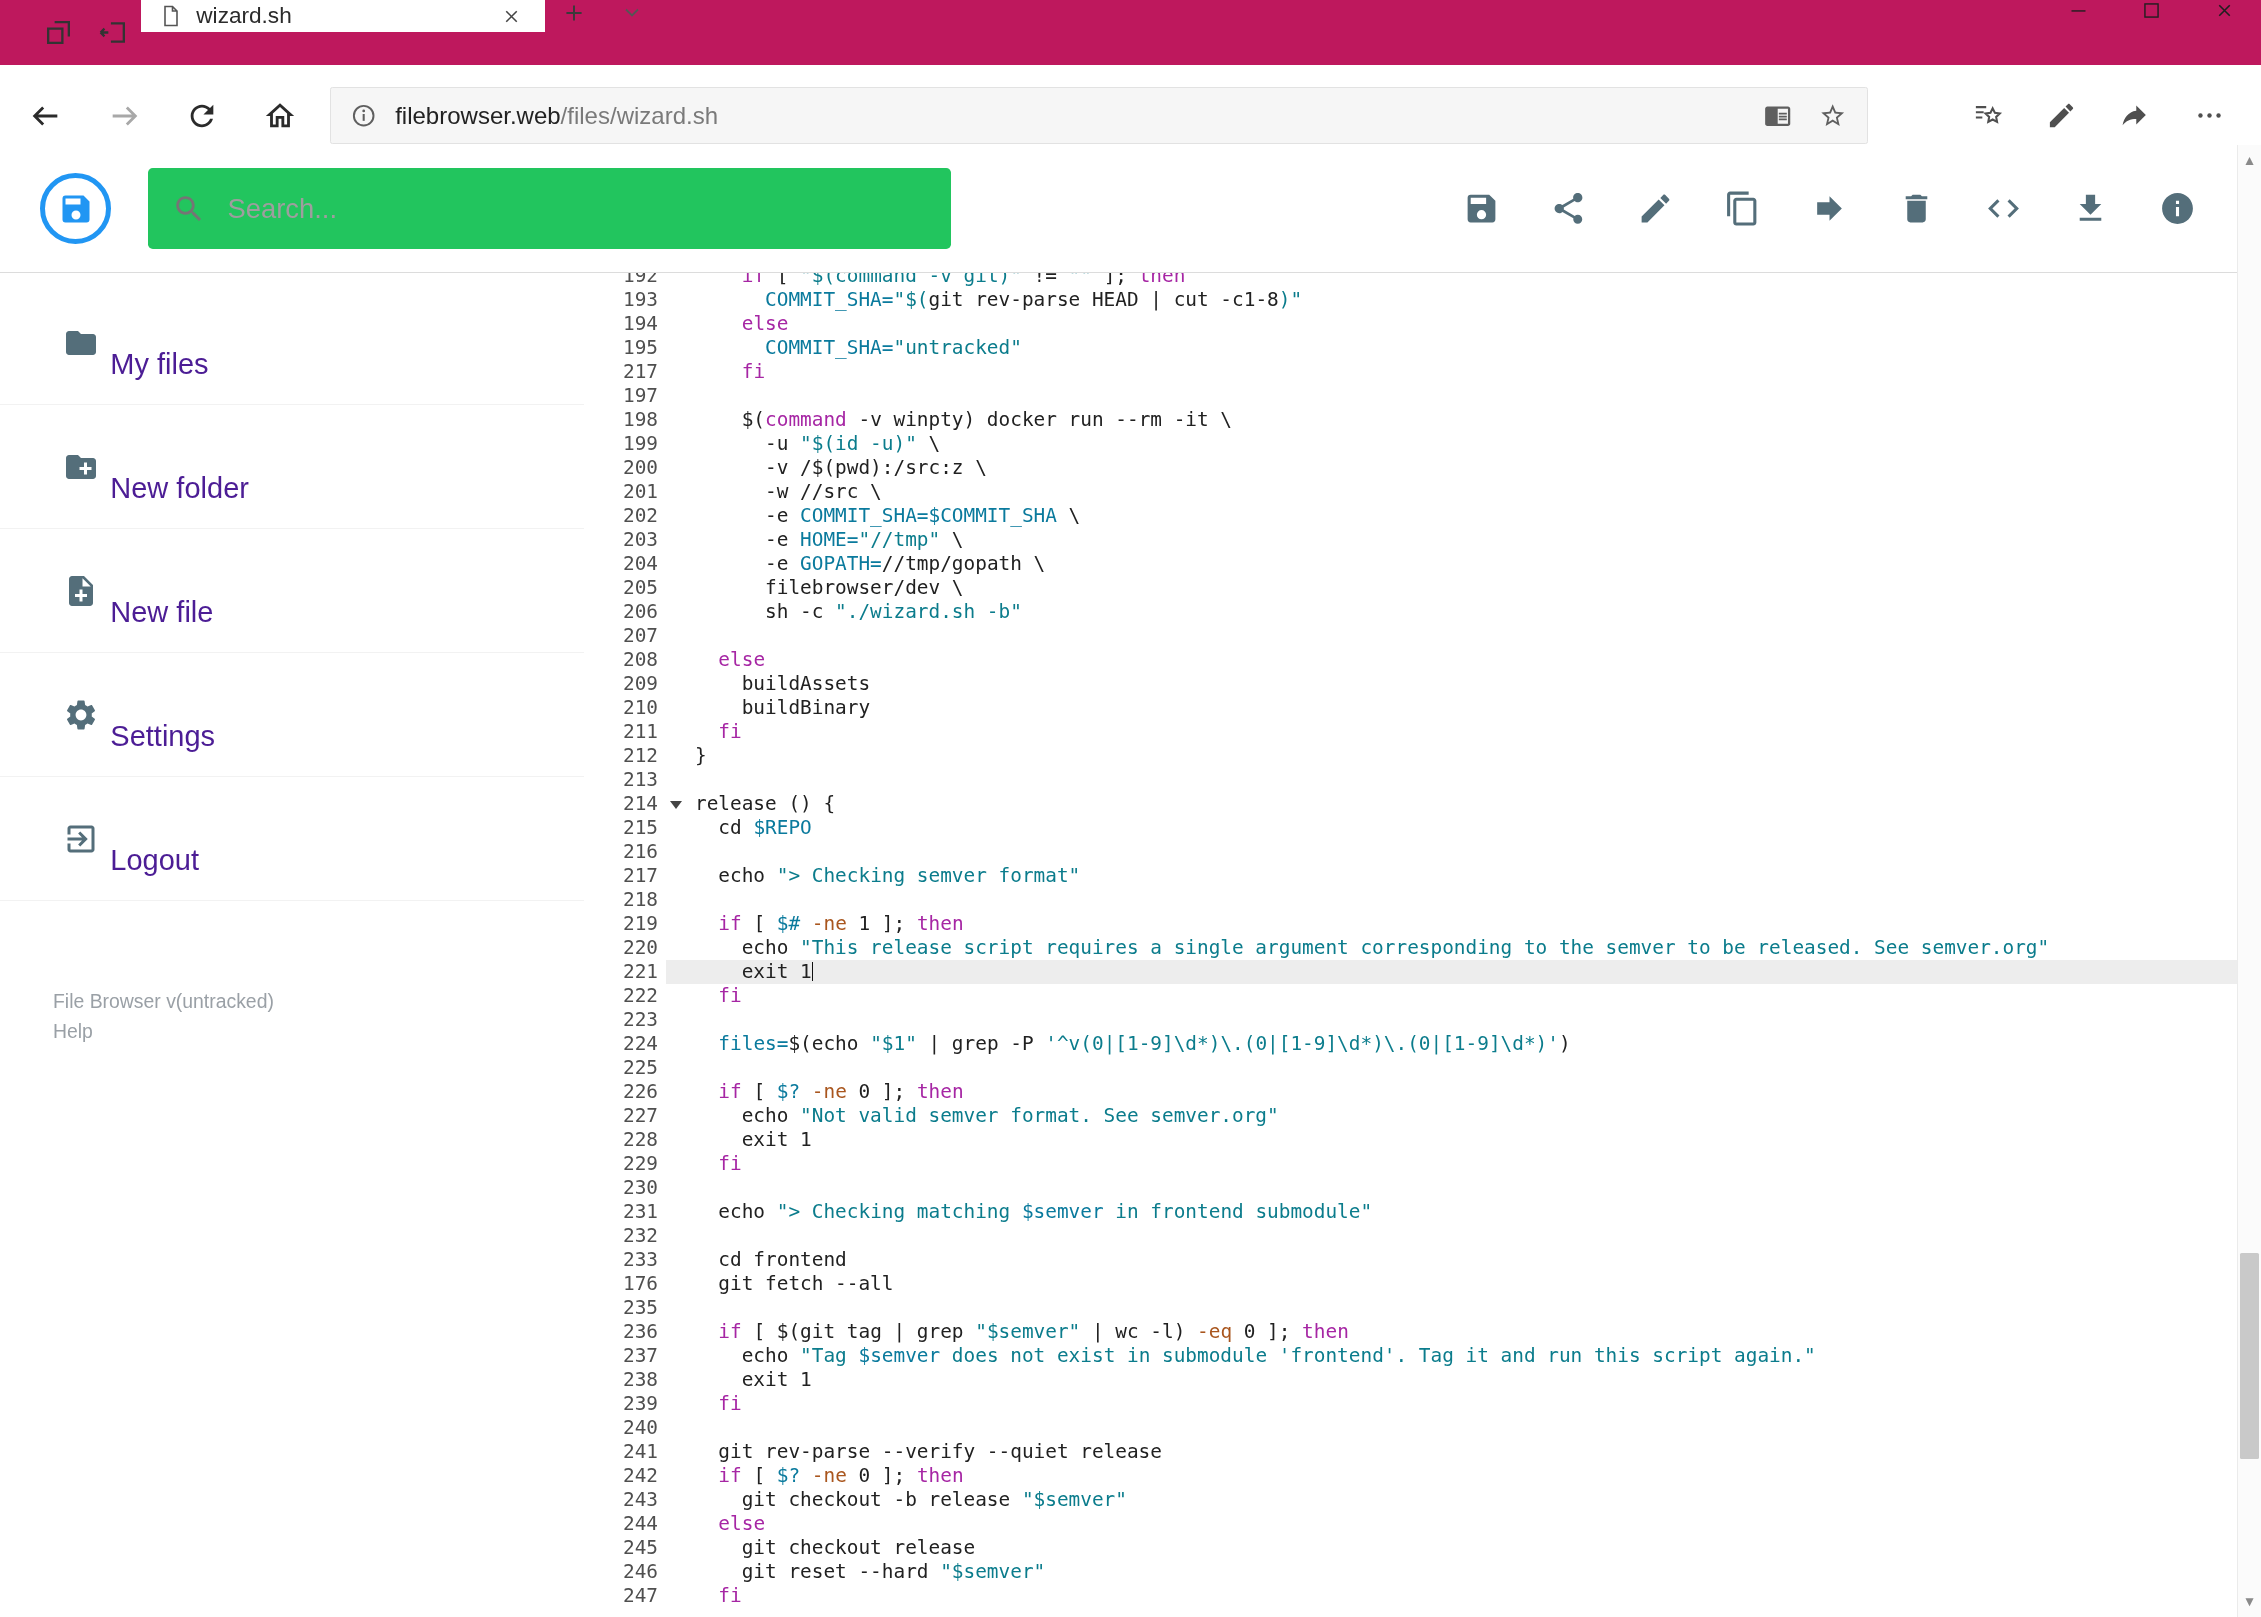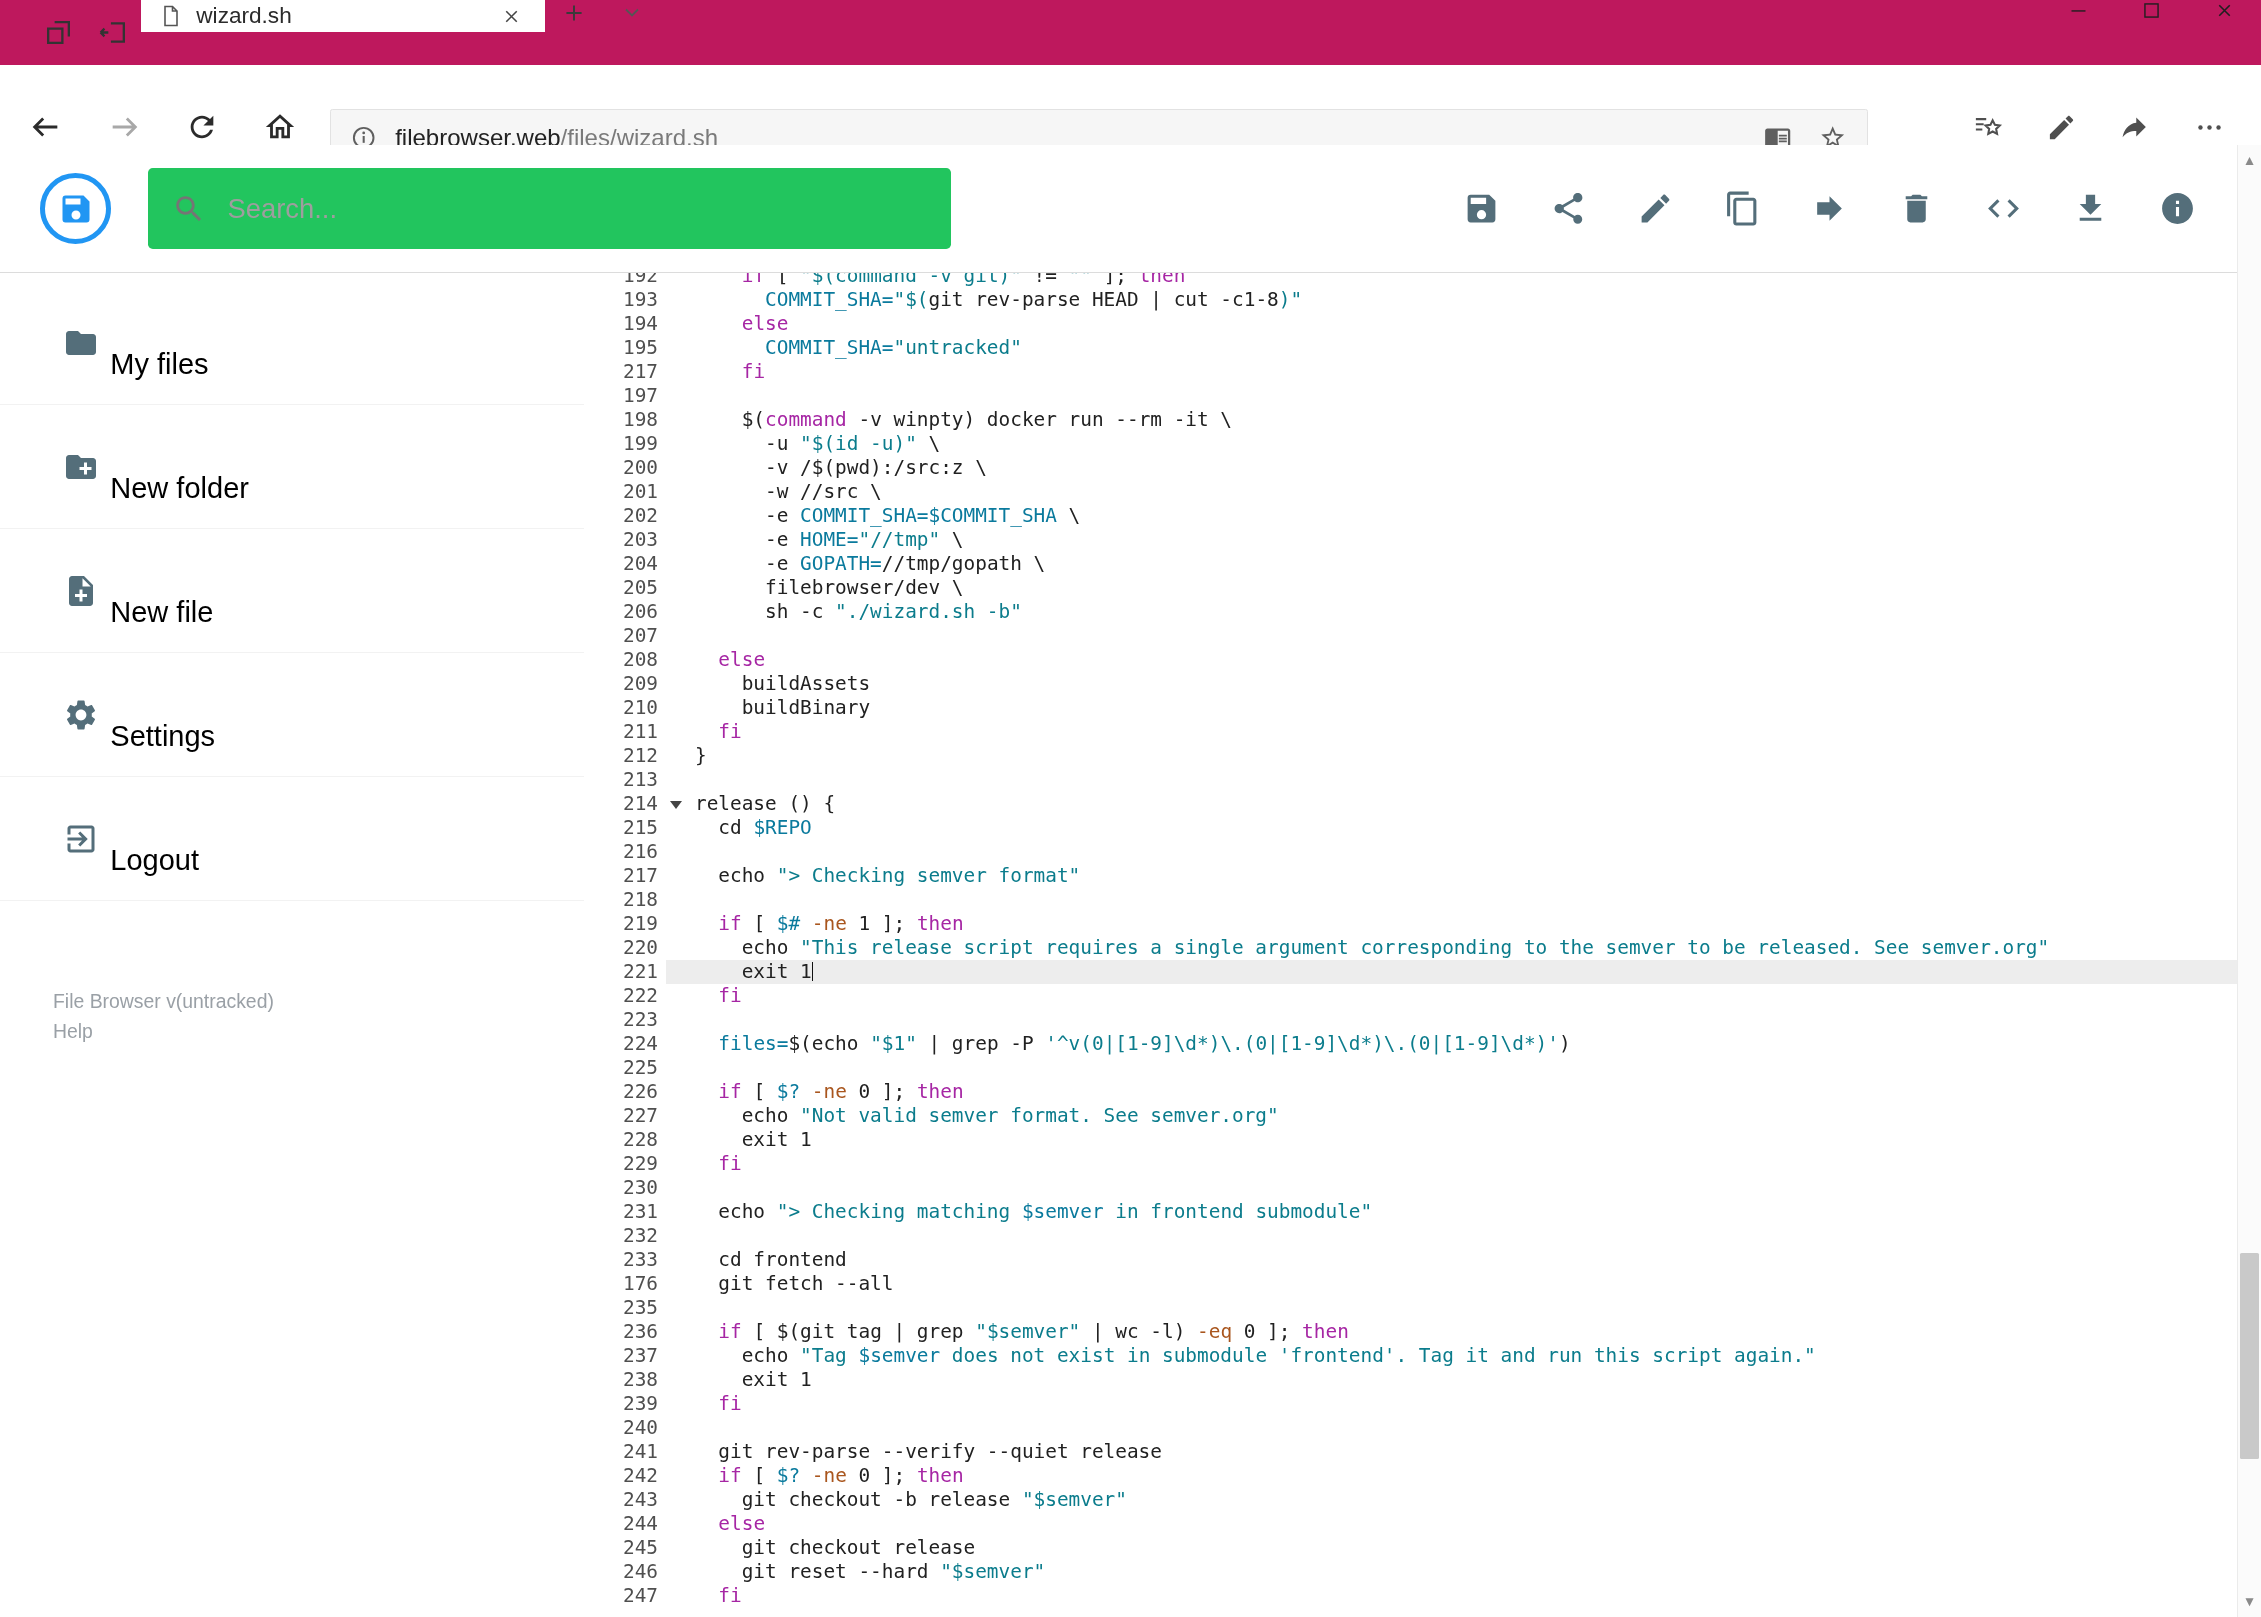--- a/index.html
+++ b/index.html
@@ -24,21 +24,21 @@
   .tab-close { width:32px; height:32px; display:flex; align-items:center; justify-content:center; color:#444; }
   .tab-close .ic { width:21px; height:21px; }
   .newtab-btn, .chev-btn { width:58px; display:flex; align-items:center; justify-content:center; color:#3a3a3a; }
   .newtab-btn .ic { width:26px; height:26px; }
   .chev-btn .ic { width:24px; height:24px; color:#555; }
   .win-controls { margin-left:auto; display:flex; }
   .win-btn { width:73px; display:flex; align-items:center; justify-content:center; color:#1f1f1f; }
   .win-btn .ic { width:21px; height:21px; }
 
   
-  .navbar { height:102px; background:#fff; border-bottom:0.8px solid #d8d8d8; display:flex; align-items:flex-end; padding:0 9.7px 0 6.5px; }
+  .navbar { height:102px; background:#fff; border-bottom:0.8px solid #d8d8d8; display:flex; align-items:center; padding:0 9.7px 0 6.5px; }
   .nav-btn { width:78px; height:78px; display:flex; align-items:center; justify-content:center; color:#2b2b2b; }
   .nav-btn .ic { width:34px; height:34px; }
   .nav-btn.disabled { color:#a8a8a8; }
   .addressbar { margin-left:11.3px; width:1538px; height:57px; background:#f6f6f6; border:0.8px solid #e2e2e2; border-radius:2.4px; display:flex; align-items:center; padding:0 6.5px 0 19.4px; }
   .addr-info { width:32px; display:flex; color:#5f5f5f; }
   .addr-info .ic { width:27.4px; height:27.4px; }
   .url { margin-left:13px; font-size:24px; color:#222; flex:1; white-space:nowrap; overflow:hidden; }
   .url-path { color:#7a7a7a; }
   .addr-btn { width:55px; height:50px; display:flex; align-items:center; justify-content:center; color:#5f5f5f; }
   .addr-btn .ic { width:27.4px; height:27.4px; }
@@ -58,21 +58,21 @@
   .header-toolbar { margin-left:auto; display:flex; align-items:center; gap:50px; padding-right:65px; }
   .tool-btn { width:37px; height:37px; color:var(--icon-gray,#546e7a); }
   .tool-btn .ic { width:37px; height:37px; }
 
   .app-body { flex:1; display:flex; overflow:hidden; }
 
   
   .sidebar { width:584px; flex:none; padding-top:8px; }
   .sidebar-item { height:124px; display:flex; align-items:center; padding-left:63px; gap:11.3px; border-bottom:0.8px solid #f2f2f2; }
   .sidebar-item .ic { width:36px; height:36px; color:var(--icon-gray,#546e7a); flex:none; }
-  .sidebar-label { font-size:29px; color:#000000;margin-top:44px; }
+  .sidebar-label { font-size:29px; color:#4c1d95;margin-top:44px; }
   .sidebar-footer { margin-top:85px; padding-left:53px; font-size:19.4px; color:#9aa0a6; line-height:30px; }
 
   
   .editor { flex:1; overflow:hidden; background:#fff; font-family:"DejaVu Sans Mono","Liberation Mono",monospace; font-size:19.4px; }
   .code-scroll { margin-top:-9px; }
   .code-row { display:flex; height:24px; line-height:24px; white-space:pre; position:relative; }
   .gutter { flex:0 0 82px; text-align:right; padding-right:8px; color:#4f4f4f; }
   .fold-arrow { position:absolute; left:86px; top:9px; width:0; height:0; border-left:6.5px solid transparent; border-right:6.5px solid transparent; border-top:8px solid #444; }
   .code { flex:1; padding-left:29px; color:#212121; }
   .code-row.active .code { background:#ededed; }

